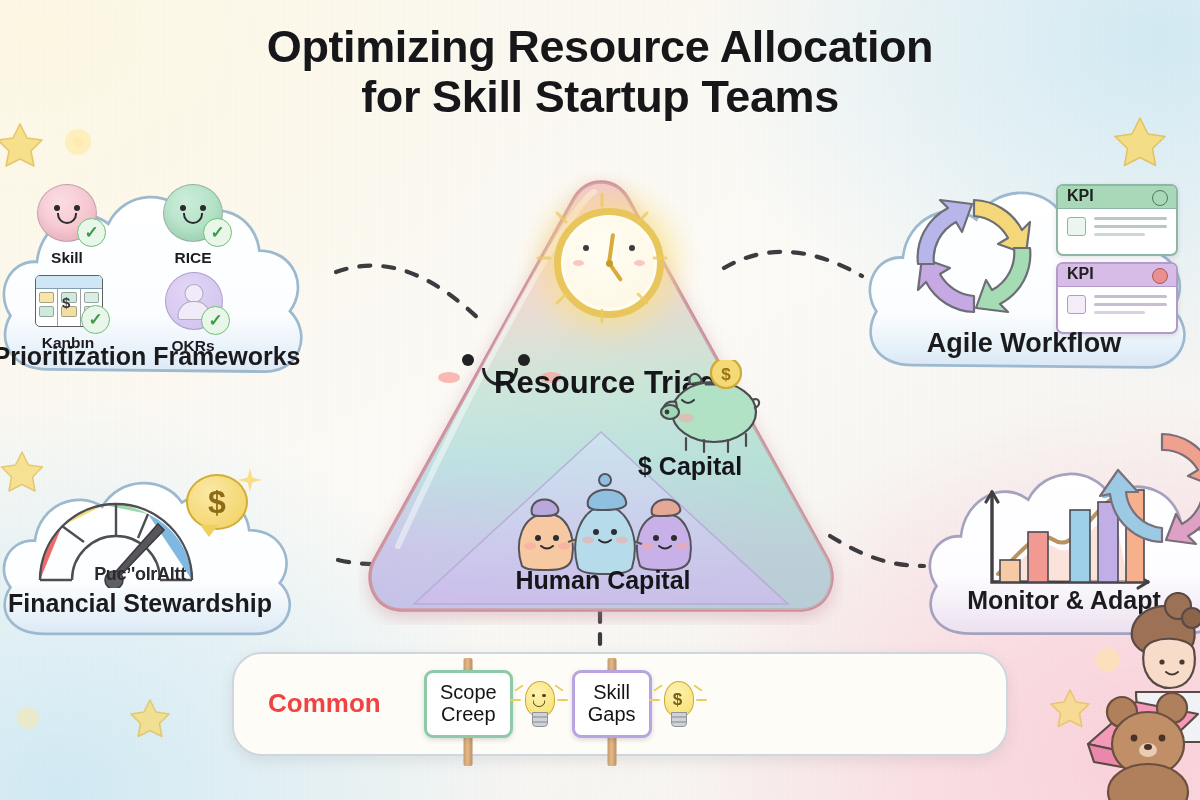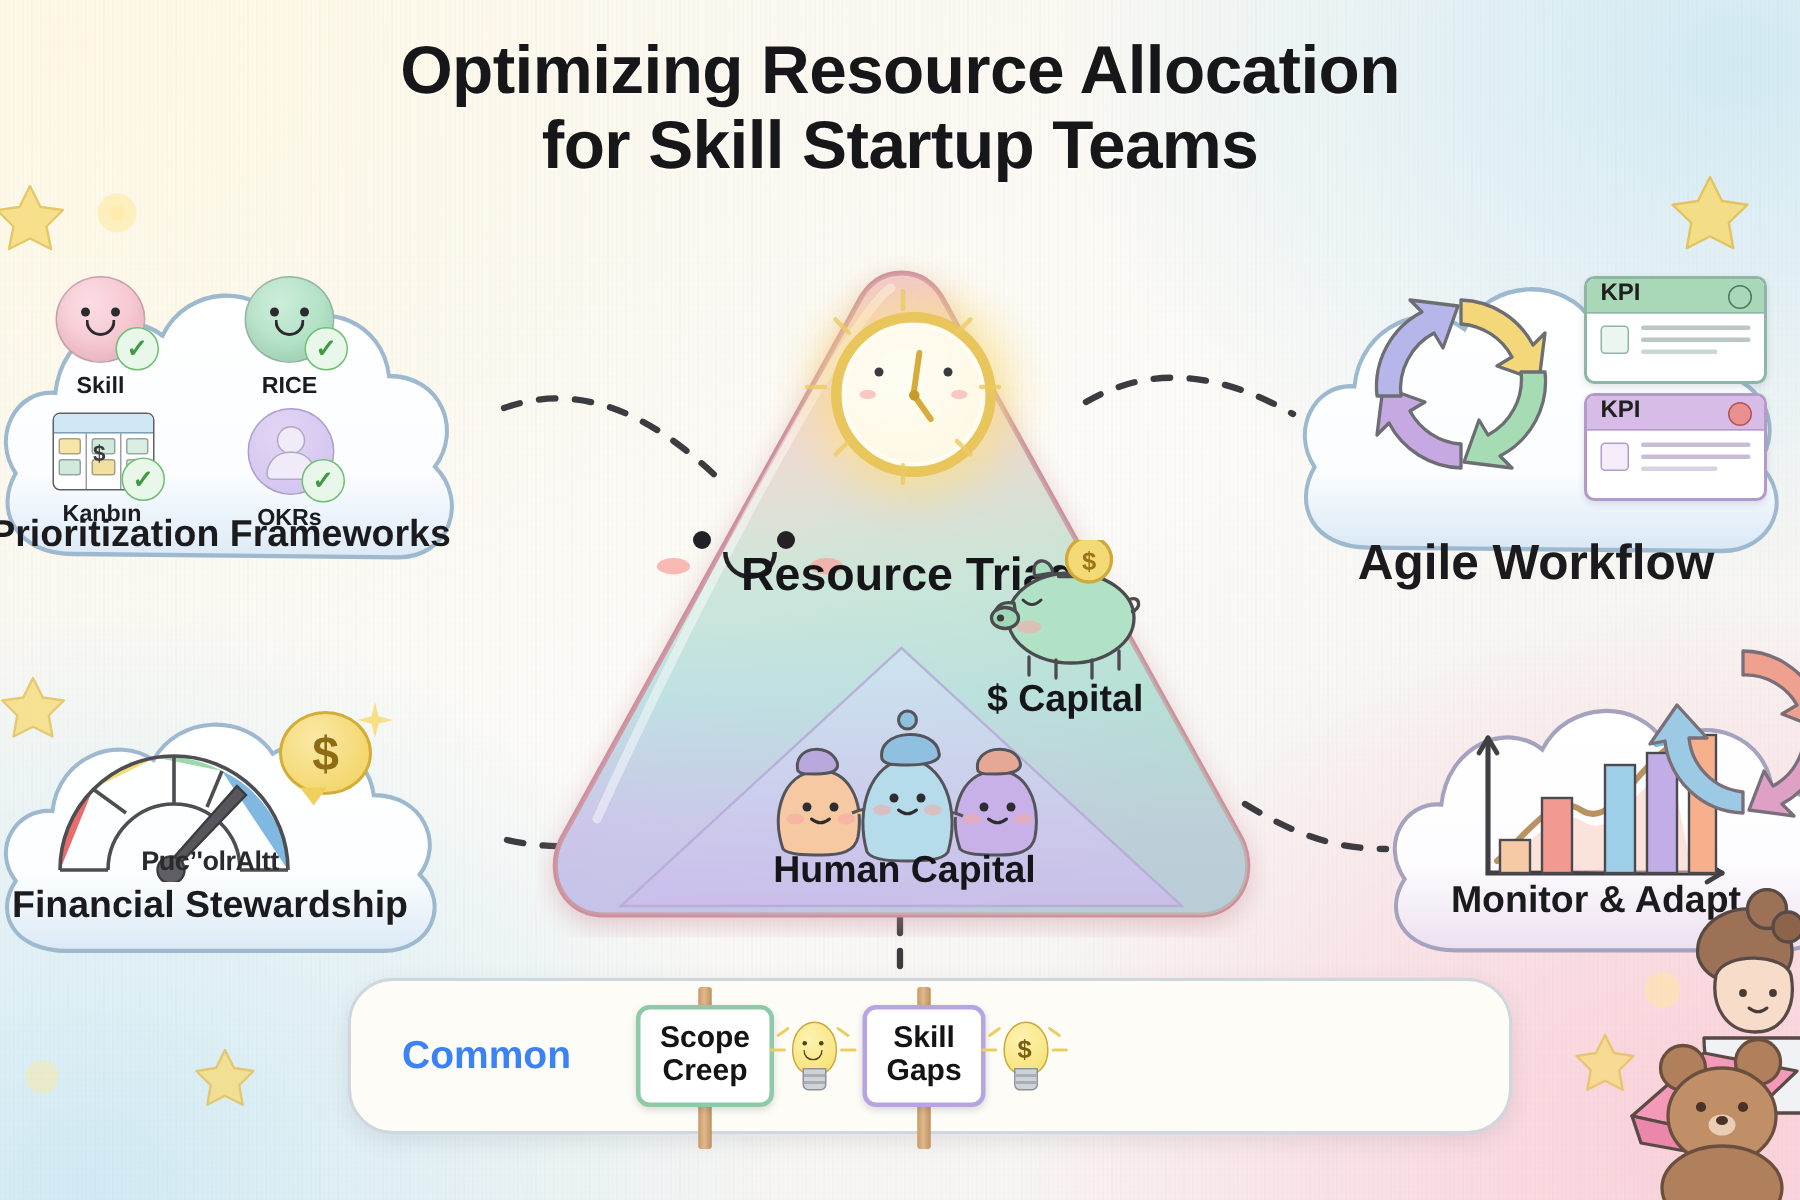--- a/index.html
+++ b/index.html
@@ -75,26 +75,26 @@
   .clock .blush{position:absolute;width:11px;height:6px;border-radius:50%;background:rgba(246,178,178,.72);top:45px;}
 
   .tri-face .teye{position:absolute;width:12px;height:12px;border-radius:50%;background:#222226;}
   .tri-face .tblush{position:absolute;width:22px;height:11px;border-radius:50%;background:rgba(249,167,160,.78);}
   .tri-face .tmouth{position:absolute;width:30px;height:15px;border:3px solid #222226;border-top:none;border-radius:0 0 26px 26px;}
 
   
   #obstacles{position:absolute;left:232px;top:652px;width:772px;height:100px;
      background:#fefcf7;border:2.4px solid #cfd6de;border-radius:30px;
      box-shadow:0 5px 14px rgba(80,90,110,.12);display:flex;align-items:center;}
-  #obstacles .ob-title{font-weight:bold;font-size:26px;line-height:1.12;color:#3b82f6;margin-left:34px;width:150px;}
+  #obstacles .ob-title{font-weight:bold;font-size:26px;line-height:1.12;color:#ef4444;margin-left:34px;width:150px;}
   .sign-group{position:relative;display:flex;align-items:center;margin-left:6px;}
   .post{position:absolute;left:50%;transform:translateX(-50%);top:-12px;width:9px;height:108px;
      background:linear-gradient(90deg,#c79a68,#e0b98b 45%,#c08f5e);border-radius:2px;z-index:0;}
   .sign{position:relative;z-index:1;background:#fff;border-radius:9px;padding:9px 13px;
-     font-weight:bold;font-size:20px;line-height:1.08;text-align:center;color:#141417;white-space:pre-line;
+     font-weight:normal;font-size:20px;line-height:1.08;text-align:center;color:#141417;white-space:pre-line;
      box-shadow:0 2px 5px rgba(60,60,70,.18);}
   .bulb{position:relative;width:34px;height:46px;margin-left:9px;z-index:2;}
   .bulb .glass{position:absolute;top:0;left:3px;width:28px;height:34px;border-radius:50% 50% 44% 44%;
      background:radial-gradient(circle at 38% 32%,#fdf3b2,#f7de6a);border:1.7px solid #c9a93a;}
   .bulb .base{position:absolute;bottom:0;left:10px;width:14px;height:13px;border-radius:0 0 4px 4px;
      background:repeating-linear-gradient(180deg,#cfd3d8 0 3px,#a9aeb4 3px 5px);border:1.4px solid #8d9399;}
   .bulb .be{position:absolute;width:3.4px;height:3.4px;border-radius:50%;background:#55430f;top:13px;}
   .bulb .bm{position:absolute;left:50%;transform:translateX(-50%);top:19px;width:11px;height:6px;
      border:1.5px solid #55430f;border-top:none;border-radius:0 0 11px 11px;}
   .bulb .bdollar{position:absolute;left:0;right:0;top:9px;text-align:center;font-weight:bold;font-size:17px;color:#7a5f12;}
@@ -245,21 +245,21 @@
       </div>
       <div style="padding:8px 9px;display:flex;gap:8px;align-items:flex-start;">
         <div style="width:17px;height:17px;border:1.6px solid #b49ac8;border-radius:3px;background:#f4ecf9;"></div>
         <div style="flex:1;">
           <div style="height:3px;background:#c9bdd4;margin-bottom:5px;border-radius:2px;"></div>
           <div style="height:3px;background:#c9bdd4;margin-bottom:5px;border-radius:2px;"></div>
           <div style="height:3px;background:#d9d0e1;width:70%;border-radius:2px;"></div>
         </div>
       </div>
     </div>
-    <div class="csub" style="top:204px;font-size:33px;">Agile Workflow</div>
+    <div class="csub" style="top:176px;font-size:27px;">Agile Workflow</div>
   </div>
 
   <div class="cloud" style="left:-20px;top:446px;width:320px;height:216px;">
     <svg width="320" height="216" viewBox="0 0 320 216">
       <defs>
           <linearGradient id="cg3" x1="0" y1="0" x2="0" y2="1">
         <stop offset="0%" stop-color="#ffffff"></stop>
             <stop offset="66%" stop-color="#fcfeff"></stop>
             <stop offset="100%" stop-color="#dbe9f5"></stop>
       </linearGradient>
@@ -409,21 +409,21 @@
         <path d="M96 40 C 104 36, 106 46, 98 48" fill="none"></path>
         <path d="M30 78 L30 90 M48 80 L48 92 M72 80 L72 92 M90 74 L90 86" stroke-linecap="round" fill="none"></path>
         <path d="M50 24 L72 24" stroke-width="3" stroke-linecap="round"></path>
       </g>
       <circle cx="11" cy="52" r="2.4" fill="#3a3a3f"></circle>
       <path d="M26 40 q 6 6 12 0" fill="none" stroke="#3a3a3f" stroke-width="2" stroke-linecap="round"></path>
       <ellipse cx="30" cy="58" rx="8" ry="4.4" fill="rgba(246,170,170,.6)"></ellipse>
       <circle cx="70" cy="13" r="15" fill="#f4d977" stroke="#cfa93a" stroke-width="2.2"></circle>
       <text x="70" y="20" font-size="17" font-weight="bold" fill="#9a7418" text-anchor="middle" font-family="Liberation Sans, sans-serif">$</text>
     </svg>
-    <div class="tri-lbl" style="left:300px;top:282px;font-size:25px;">$ Capital</div>
+    <div class="tri-lbl" style="left:280px;top:282px;font-size:25px;">$ Capital</div>
 
     
     <svg style="position:absolute;left:152px;top:300px;" width="190" height="106" viewBox="0 0 190 106">
       <g stroke="#54545a" stroke-width="2" stroke-linejoin="round">
         <path d="M12 96 C 4 72, 12 46, 34 44 C 56 42, 66 64, 62 88 C 60 98, 50 100, 38 100 C 26 100, 16 100, 12 96 Z" fill="#f6c9a2"></path>
         <path d="M58 72 C 72 66, 84 70, 88 76" fill="#f6c9a2"></path>
         <path d="M130 96 C 122 72, 130 46, 152 44 C 174 42, 184 64, 180 88 C 178 98, 168 100, 156 100 C 144 100, 134 100, 130 96 Z" fill="#c7b1e8"></path>
         <path d="M132 74 C 118 68, 106 72, 102 78" fill="#c7b1e8"></path>
         <path d="M68 98 C 60 70, 70 38, 95 36 C 120 38, 130 70, 122 98 C 118 104, 104 104, 95 104 C 86 104, 72 104, 68 98 Z" fill="#b6dcec"></path>
         <path d="M22 44 C 18 28, 42 24, 48 38 C 50 44, 44 46, 34 46 C 26 46, 24 46, 22 44 Z" fill="#b9a8db"></path>

